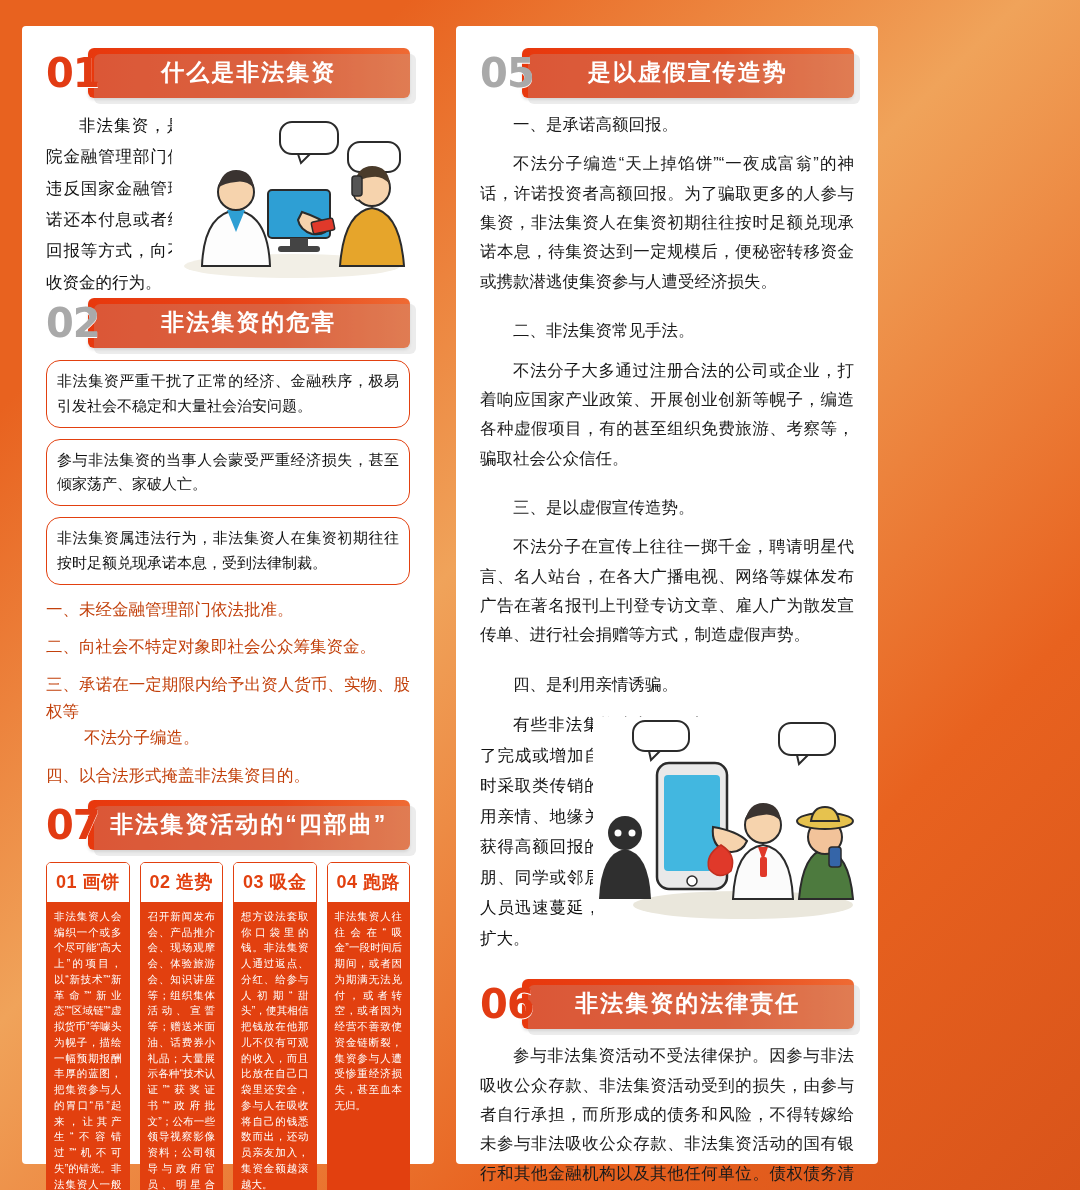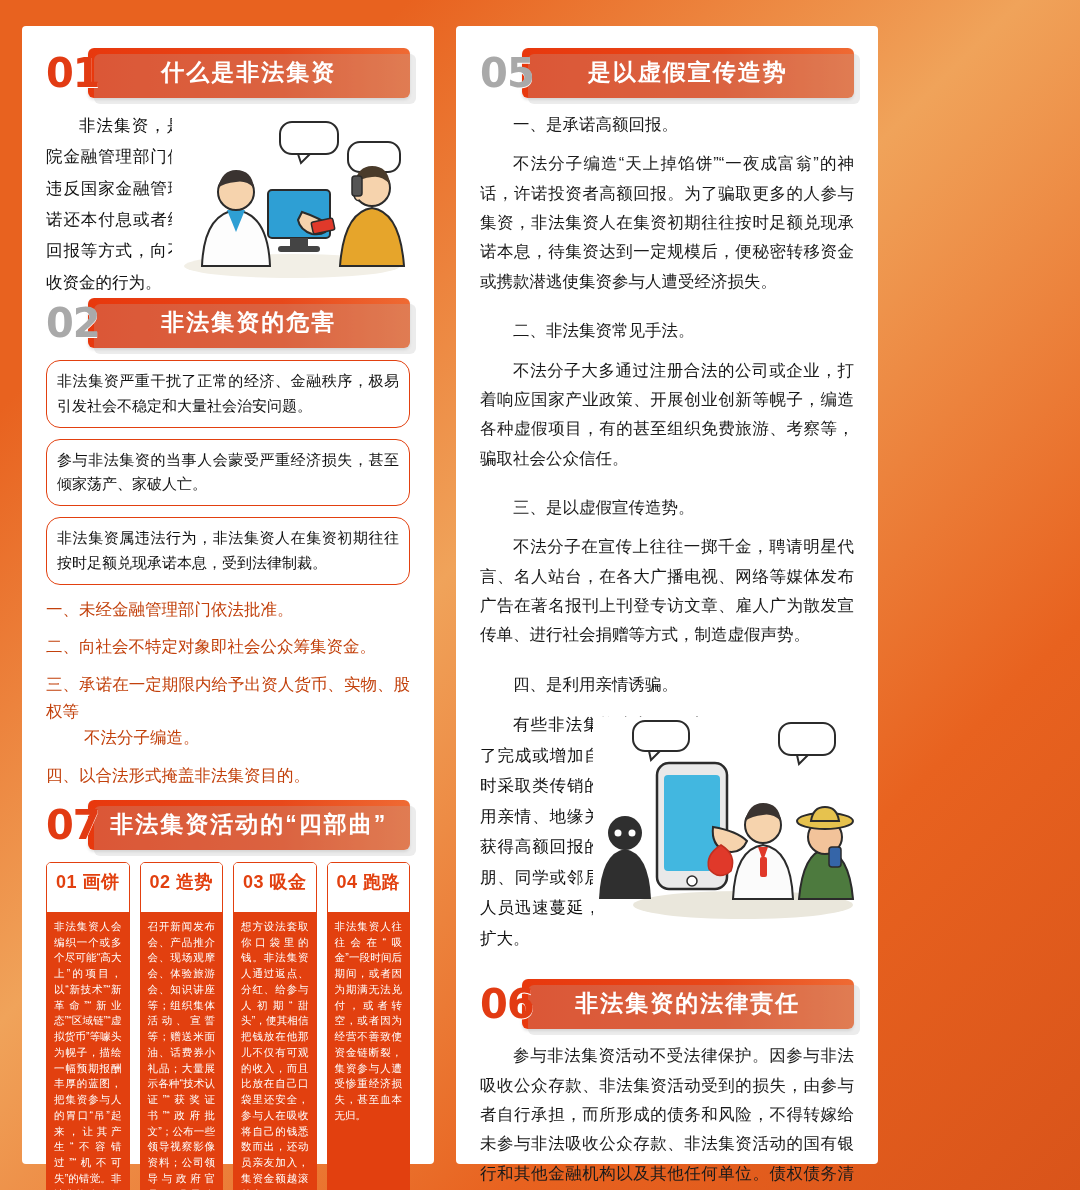--- a/index.html
+++ b/index.html
@@ -144,21 +144,21 @@
     border-radius: 5px;
     overflow: hidden;
     display: flex;
     flex-direction: column;
   }
   .card-title {
     color: #e2400f;
     font-size: 18px;
     font-weight: bold;
     text-align: center;
-    padding: 7px 2px 18px 2px;
+    padding: 7px 2px 8px 2px;
     letter-spacing: 0.5px;
     background: #fff;
   }
   .card-body {
     background: #e2400f;
     color: #fff;
     font-size: 10.5px;
     line-height: 1.5;
     padding: 7px 7px 8px 7px;
     text-align: justify;

